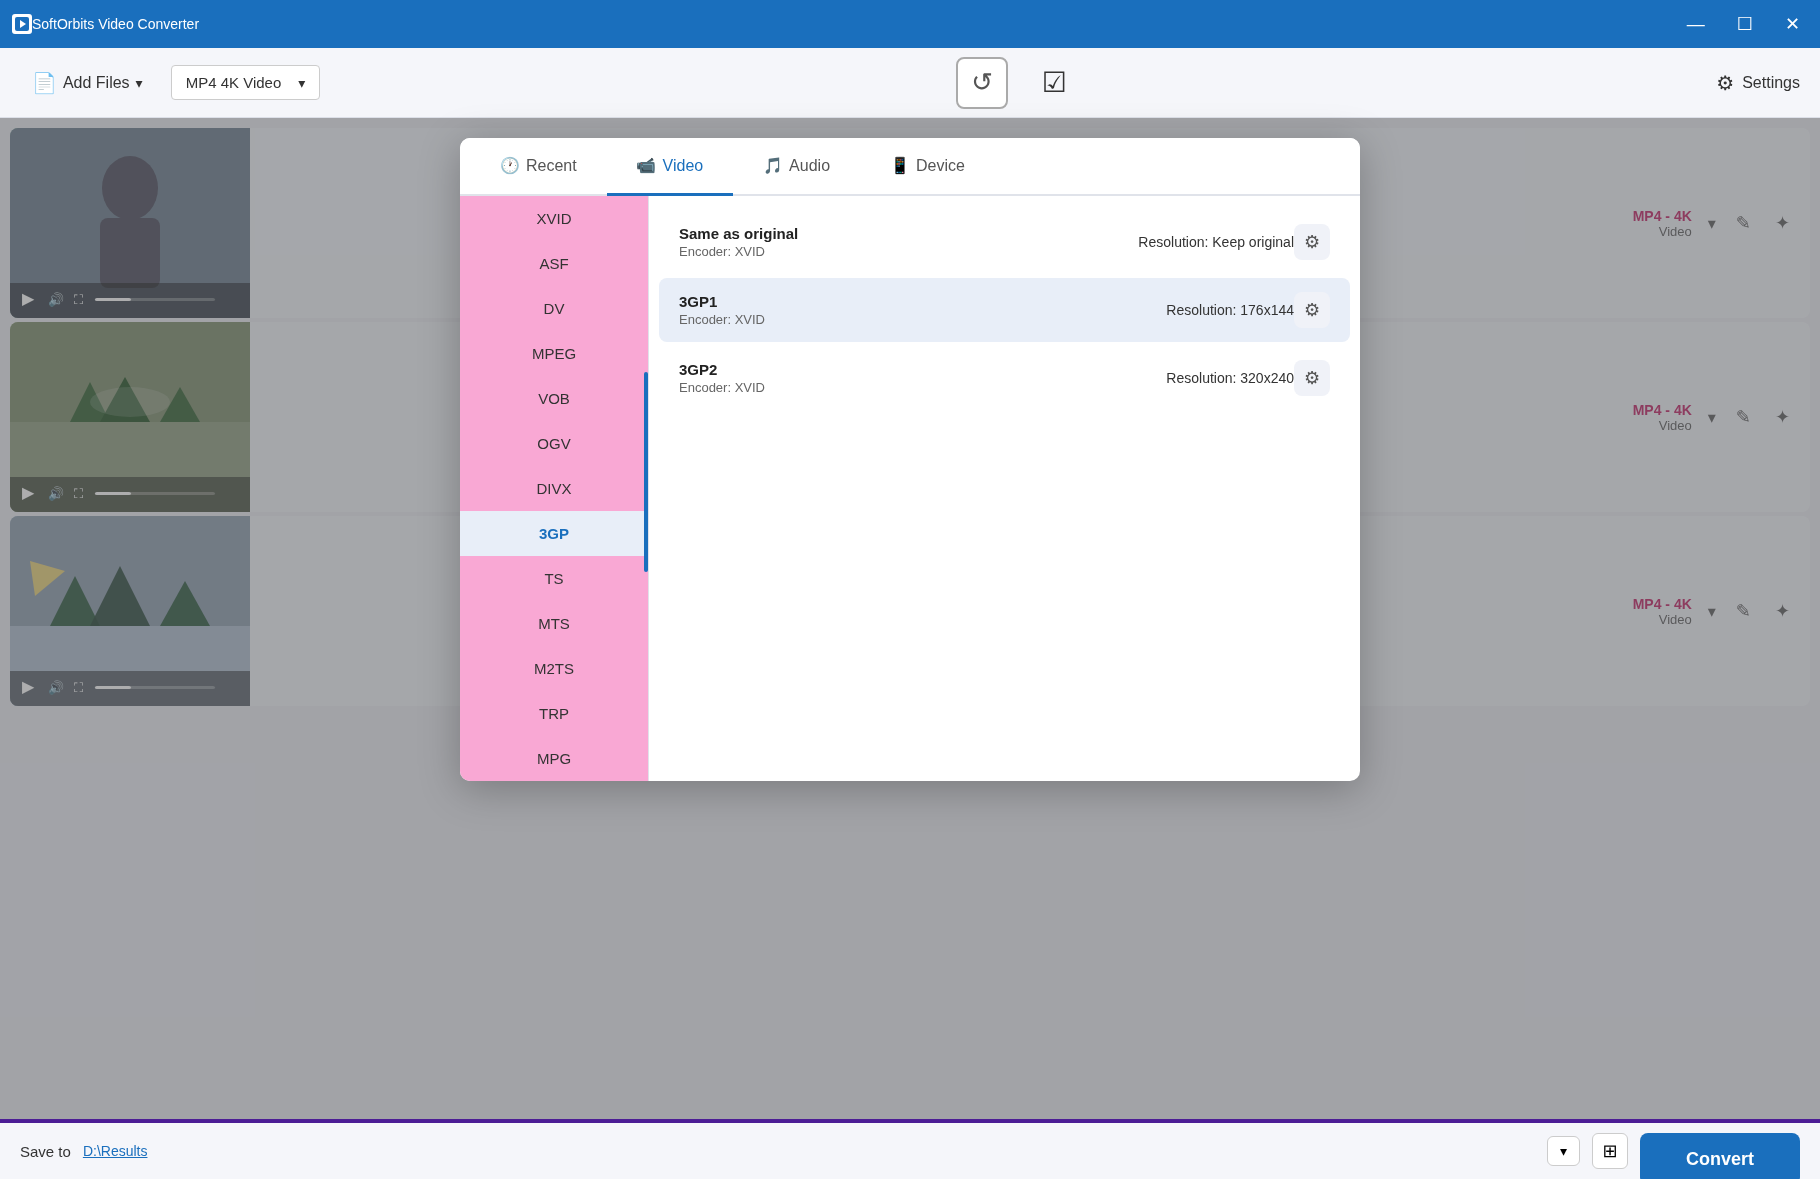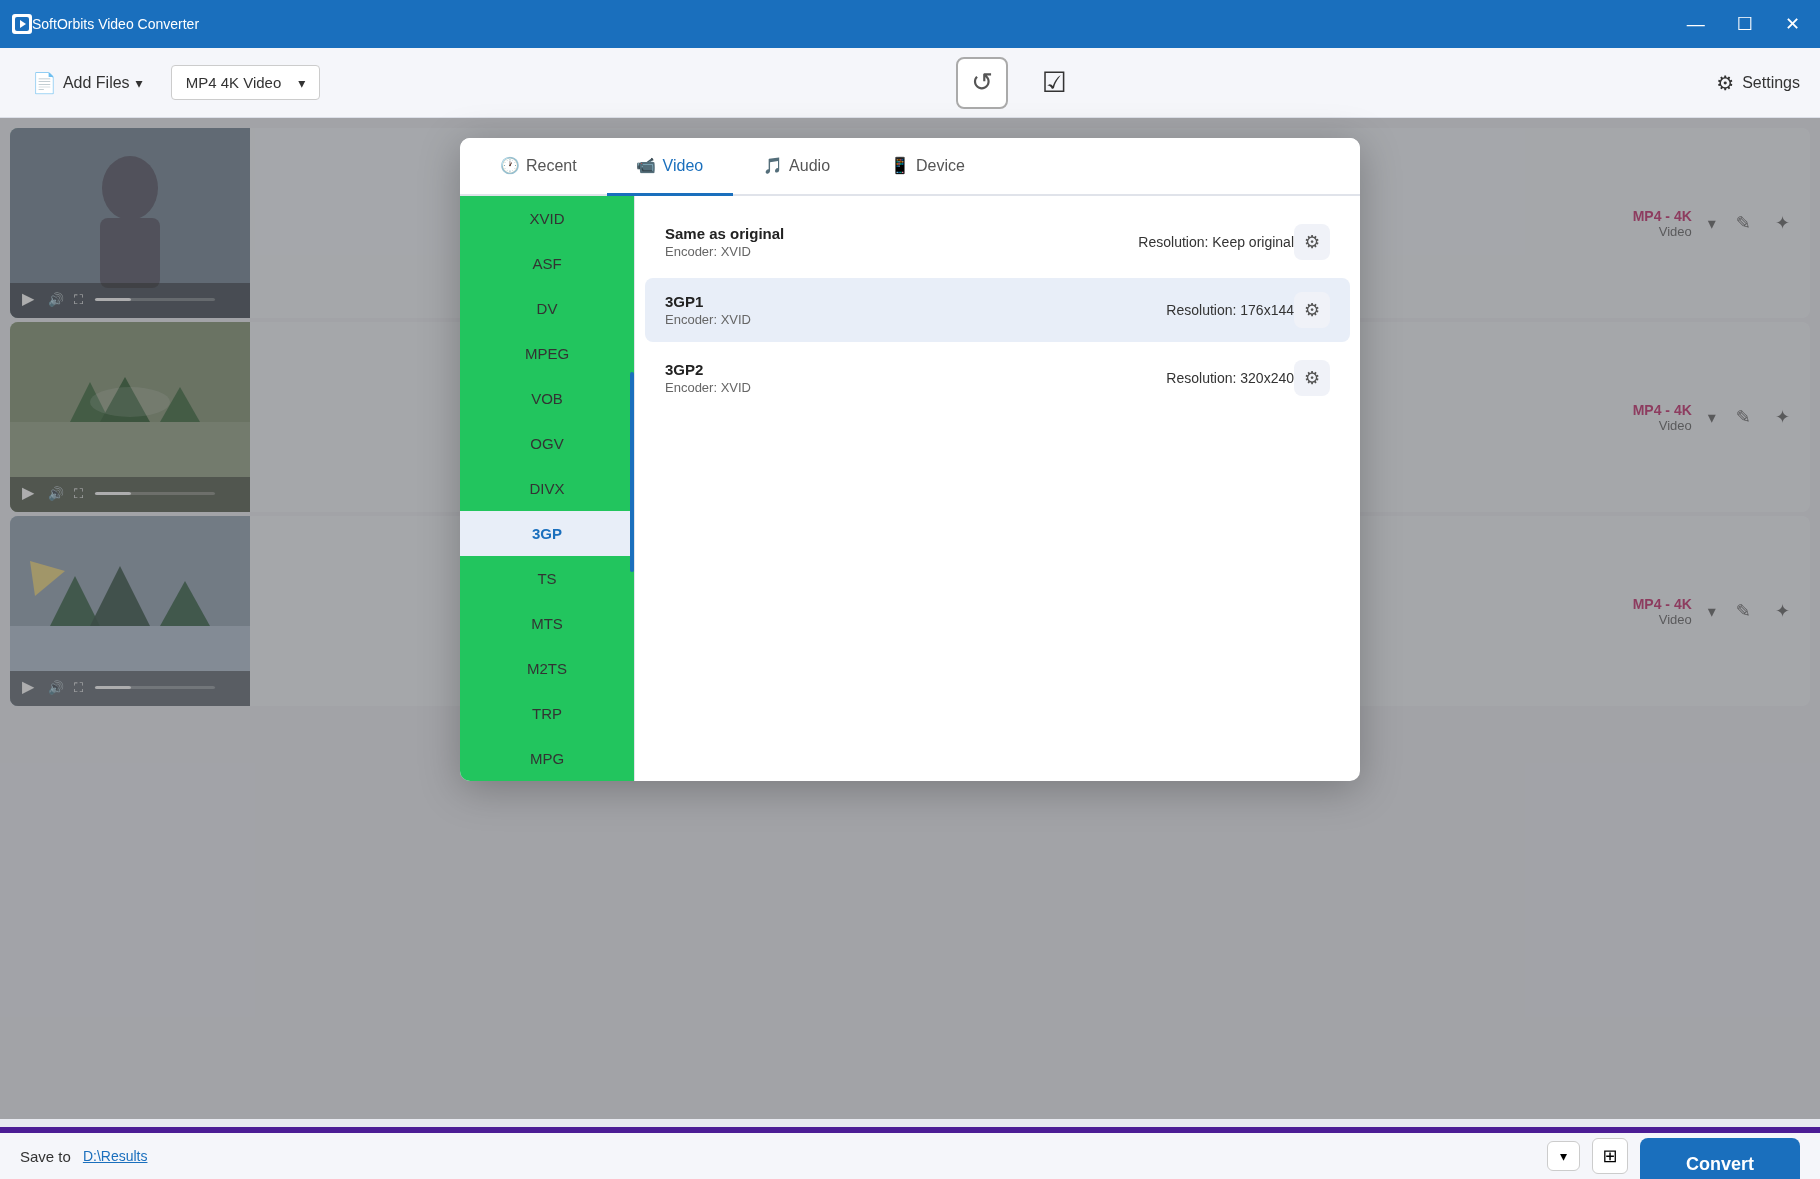--- a/index.html
+++ b/index.html
@@ -181,22 +181,22 @@
       color: #1a6fbd;
       border-bottom-color: #1a6fbd;
     }
     .modal-body {
       display: flex;
       flex: 1;
       overflow: hidden;
     }
     
     .format-sidebar {
-      width: 175px;
-      background: #22c55e;
+      width: 189px;
+      background: #f9a8d4;
       border-right: 1px solid #e0e3ea;
       overflow-y: auto;
       position: relative;
     }
     .format-sidebar-item {
       padding: 14px 20px;
       font-size: 15px;
       font-weight: 500;
       color: #333;
       cursor: pointer;
@@ -259,23 +259,23 @@
       display: flex;
       align-items: center;
       justify-content: center;
       font-size: 18px;
       color: #555;
       cursor: pointer;
     }
 
     
     .bottom-bar {
-      height: 52px;
+      height: 60px;
       background: #f5f6fa;
-      border-top: 6px solid #4c1d95;
+      border-top: 4px solid #4c1d95;
       display: flex;
       align-items: center;
       padding: 0 20px;
       gap: 12px;
       position: absolute;
       bottom: 0;
       left: 0;
       right: 0;
     }
     .save-to-label {

